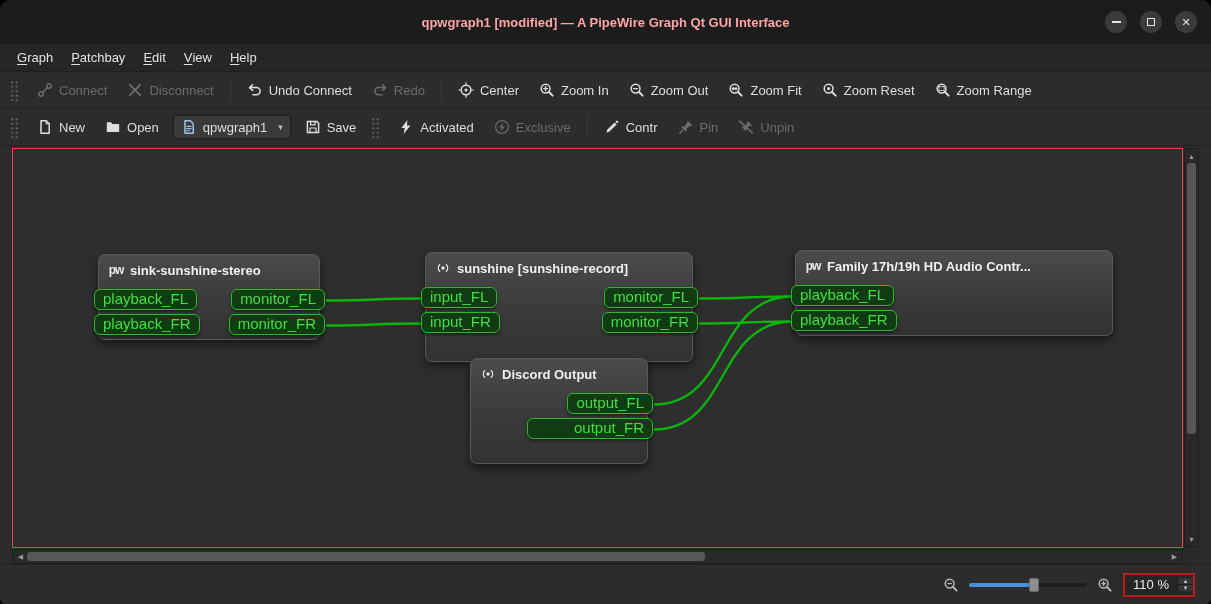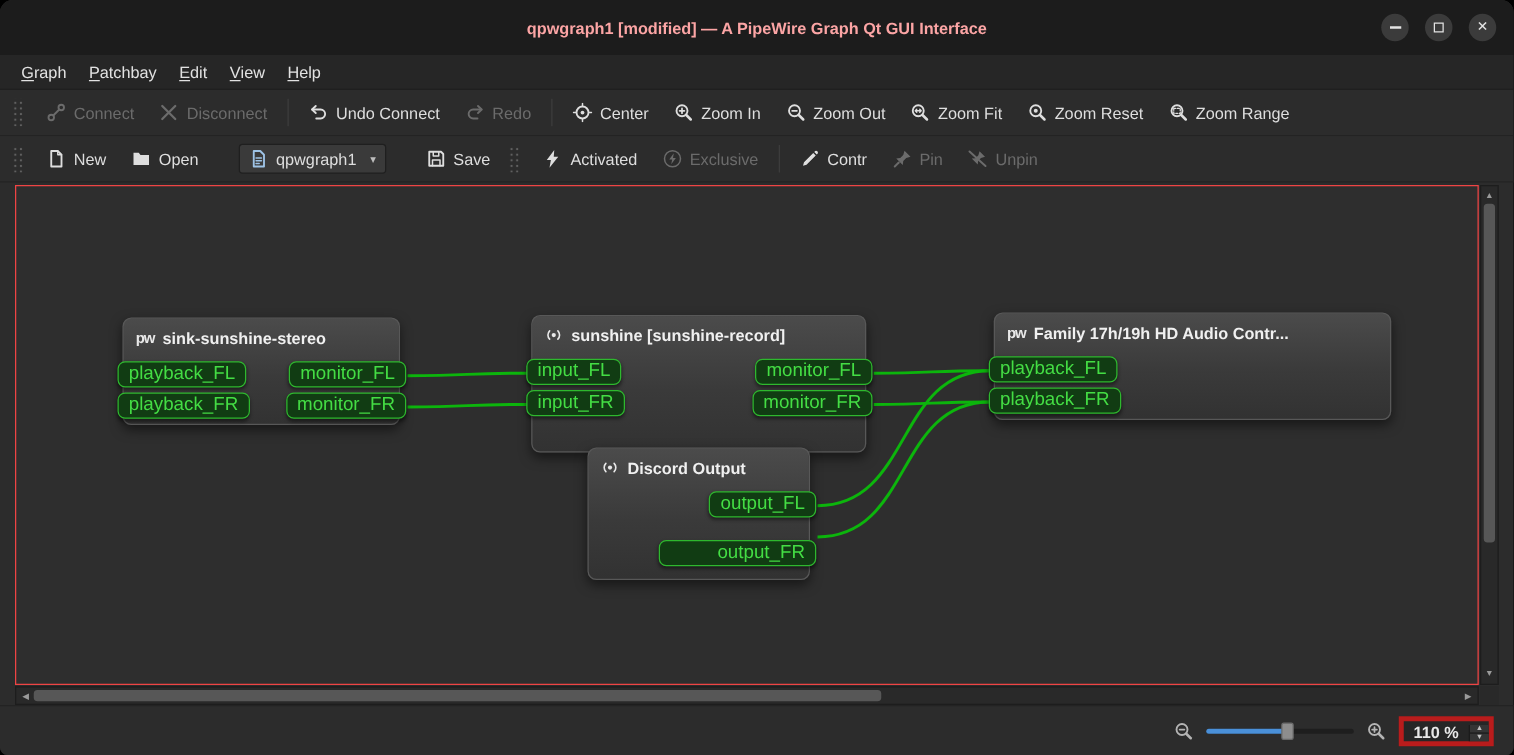--- a/index.html
+++ b/index.html
@@ -19,21 +19,21 @@
   .menu-item{padding:0 9px;display:flex;align-items:center;color:#e2e2e2;font-size:13px;cursor:default;}
   .menu-item u{text-decoration:underline;text-underline-offset:2px;}
 
   
   .toolbar{height:37px;background:#2c2c2c;border-bottom:1px solid #232323;display:flex;align-items:center;padding:0 6px;gap:2px;flex:0 0 auto;}
   .tb-handle{width:9px;height:22px;margin:0 7px 0 4px;background-image:radial-gradient(circle,#606060 1px,transparent 1.2px);background-size:4.5px 4.5px;background-position:0 1px;}
   .tb-sep{width:1px;height:22px;background:#3c3c3c;margin:0 5px;}
   .tb-btn{display:flex;align-items:center;gap:6px;padding:5px 9px;border-radius:3px;color:#dedede;font-size:13px;white-space:nowrap;cursor:default;}
   .tb-btn.disabled{color:#6b6b6b;}
   .tb-icon{width:16px;height:16px;display:flex;align-items:center;justify-content:center;flex:0 0 auto;}
-  .tb-btn.combo{background:#3a3a3a;border:1px solid #1f1f1f;padding:3px 7px;margin:0 21px;}
+  .tb-btn.combo{background:#3a3a3a;border:1px solid #1f1f1f;padding:3px 7px;margin:0 3px;}
   .tb-btn.combo .tb-icon{color:#9ec3e6;}
   .combo-arrow{color:#bdbdbd;font-size:9px;margin-left:5px;}
 
   
   .main{flex:1;position:relative;margin:2px 12px 0 12px;}
   #canvas{position:absolute;left:0;top:0;right:16px;bottom:16px;background:#2e2e2e;border:1px solid #ef4444;overflow:hidden;}
   #wires{position:absolute;left:0;top:0;width:100%;height:100%;}
   .vscroll{position:absolute;top:0;right:0;bottom:16px;width:15px;background:#292929;border:1px solid #1d1d1d;}
   .hscroll{position:absolute;left:0;bottom:0;right:16px;height:15px;background:#292929;border:1px solid #1d1d1d;}
   .scorner{position:absolute;right:0;bottom:0;width:15px;height:15px;background:#292929;}
@@ -50,21 +50,21 @@
   .port.in{left:-5px;}
   .port.out{right:-6px;}
 
   
   .statusbar{height:40px;background:#2c2c2c;border-top:1px solid #232323;display:flex;align-items:center;justify-content:flex-end;gap:10px;padding:0 16px;flex:0 0 auto;}
   .zoom-icon{width:16px;height:16px;color:#b4b4b4;display:flex;align-items:center;justify-content:center;}
   .slider{position:relative;width:118px;height:18px;}
   .slider .groove{position:absolute;left:0;right:0;top:7px;height:4px;background:#1e1e1e;border-radius:2px;}
   .slider .fill{position:absolute;left:0;top:7px;height:4px;width:55%;background:#4a90d9;border-radius:2px;}
   .slider .handle{position:absolute;left:calc(55% - 5px);top:2px;width:10px;height:14px;background:#8d8d8d;border:1px solid #6a6a6a;border-radius:2px;}
-  .spinbox{display:flex;align-items:flex-end;background:#262626;border:4px solid #b91c1c;height:24px;font-weight:bold;}
+  .spinbox{display:flex;align-items:center;background:#262626;border:2px solid #b91c1c;height:24px;}
   .spin-value{padding:0 8px;color:#e8e8e8;font-size:13px;display:flex;align-items:center;}
   .spin-btns{display:flex;flex-direction:column;border-left:1px solid #1b1b1b;width:16px;}
   .spin-btn{flex:1;display:flex;align-items:center;justify-content:center;font-size:6px;color:#c0c0c0;background:#353535;}
   .spin-btn + .spin-btn{border-top:1px solid #1b1b1b;}
 </style>
 </head>
 <body>
 
 <div class="window">
 
@@ -328,21 +328,21 @@
           <div class="node-title">
             <span class="node-icon">
               <svg width="16" height="16" viewBox="0 0 16 16" fill="none" stroke="currentColor" stroke-width="1.5" stroke-linecap="round" stroke-linejoin="round">
                 <circle cx="8" cy="8" r="1.7" fill="currentColor" stroke="none"></circle>
                 <path d="M4.7 4.7 a4.7 4.7 0 0 0 0 6.6 M11.3 4.7 a4.7 4.7 0 0 1 0 6.6" stroke-width="1.3"></path>
               </svg>
             </span>
             <span>Discord Output</span>
           </div>
           <div class="port out" style="top: 34px;">output_FL</div>
-          <div class="port out" style="top: 73px; padding-left: 46px;">output_FR</div>
+          <div class="port out" style="top: 59px; padding-left: 46px;">output_FR</div>
         </div>
       </div>
     <div class="vscroll">
       <div class="sb-arrow" style="top:1px;left:0;">▲</div>
       <div class="vthumb"></div>
       <div class="sb-arrow" style="bottom:1px;left:0;">▼</div>
     </div>
     <div class="hscroll">
       <div class="sb-arrow" style="left:1px;top:0;">◀</div>
       <div class="hthumb"></div>

